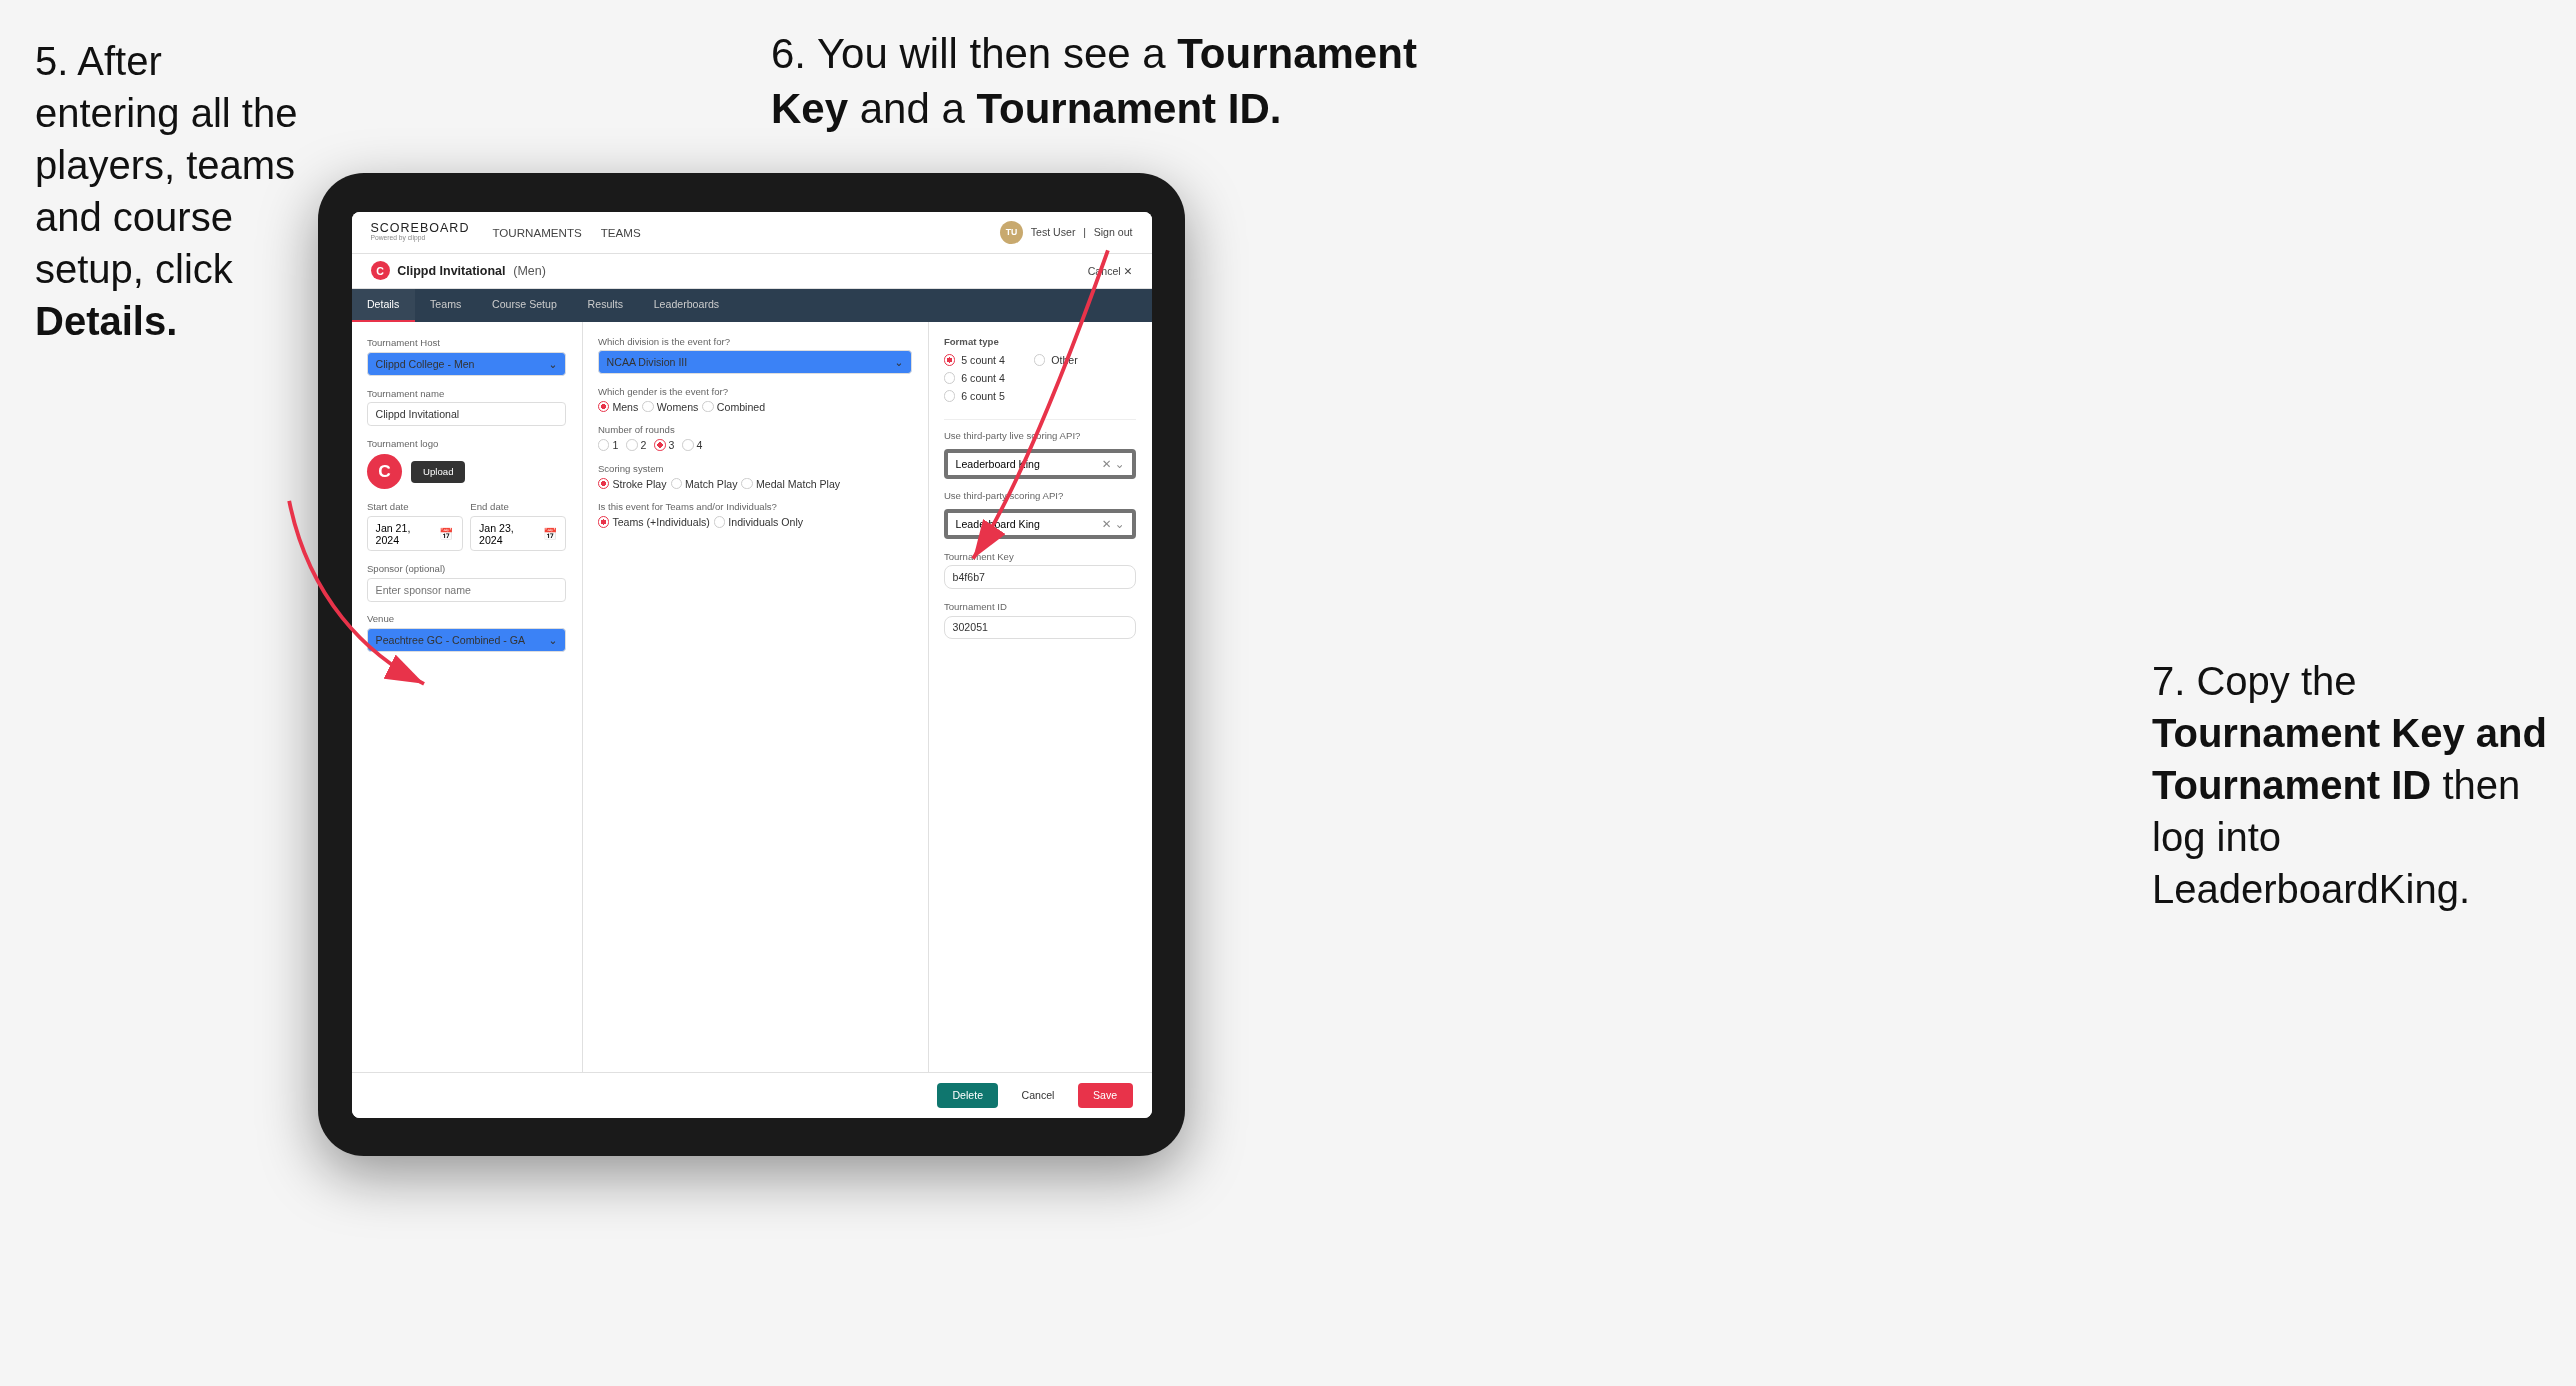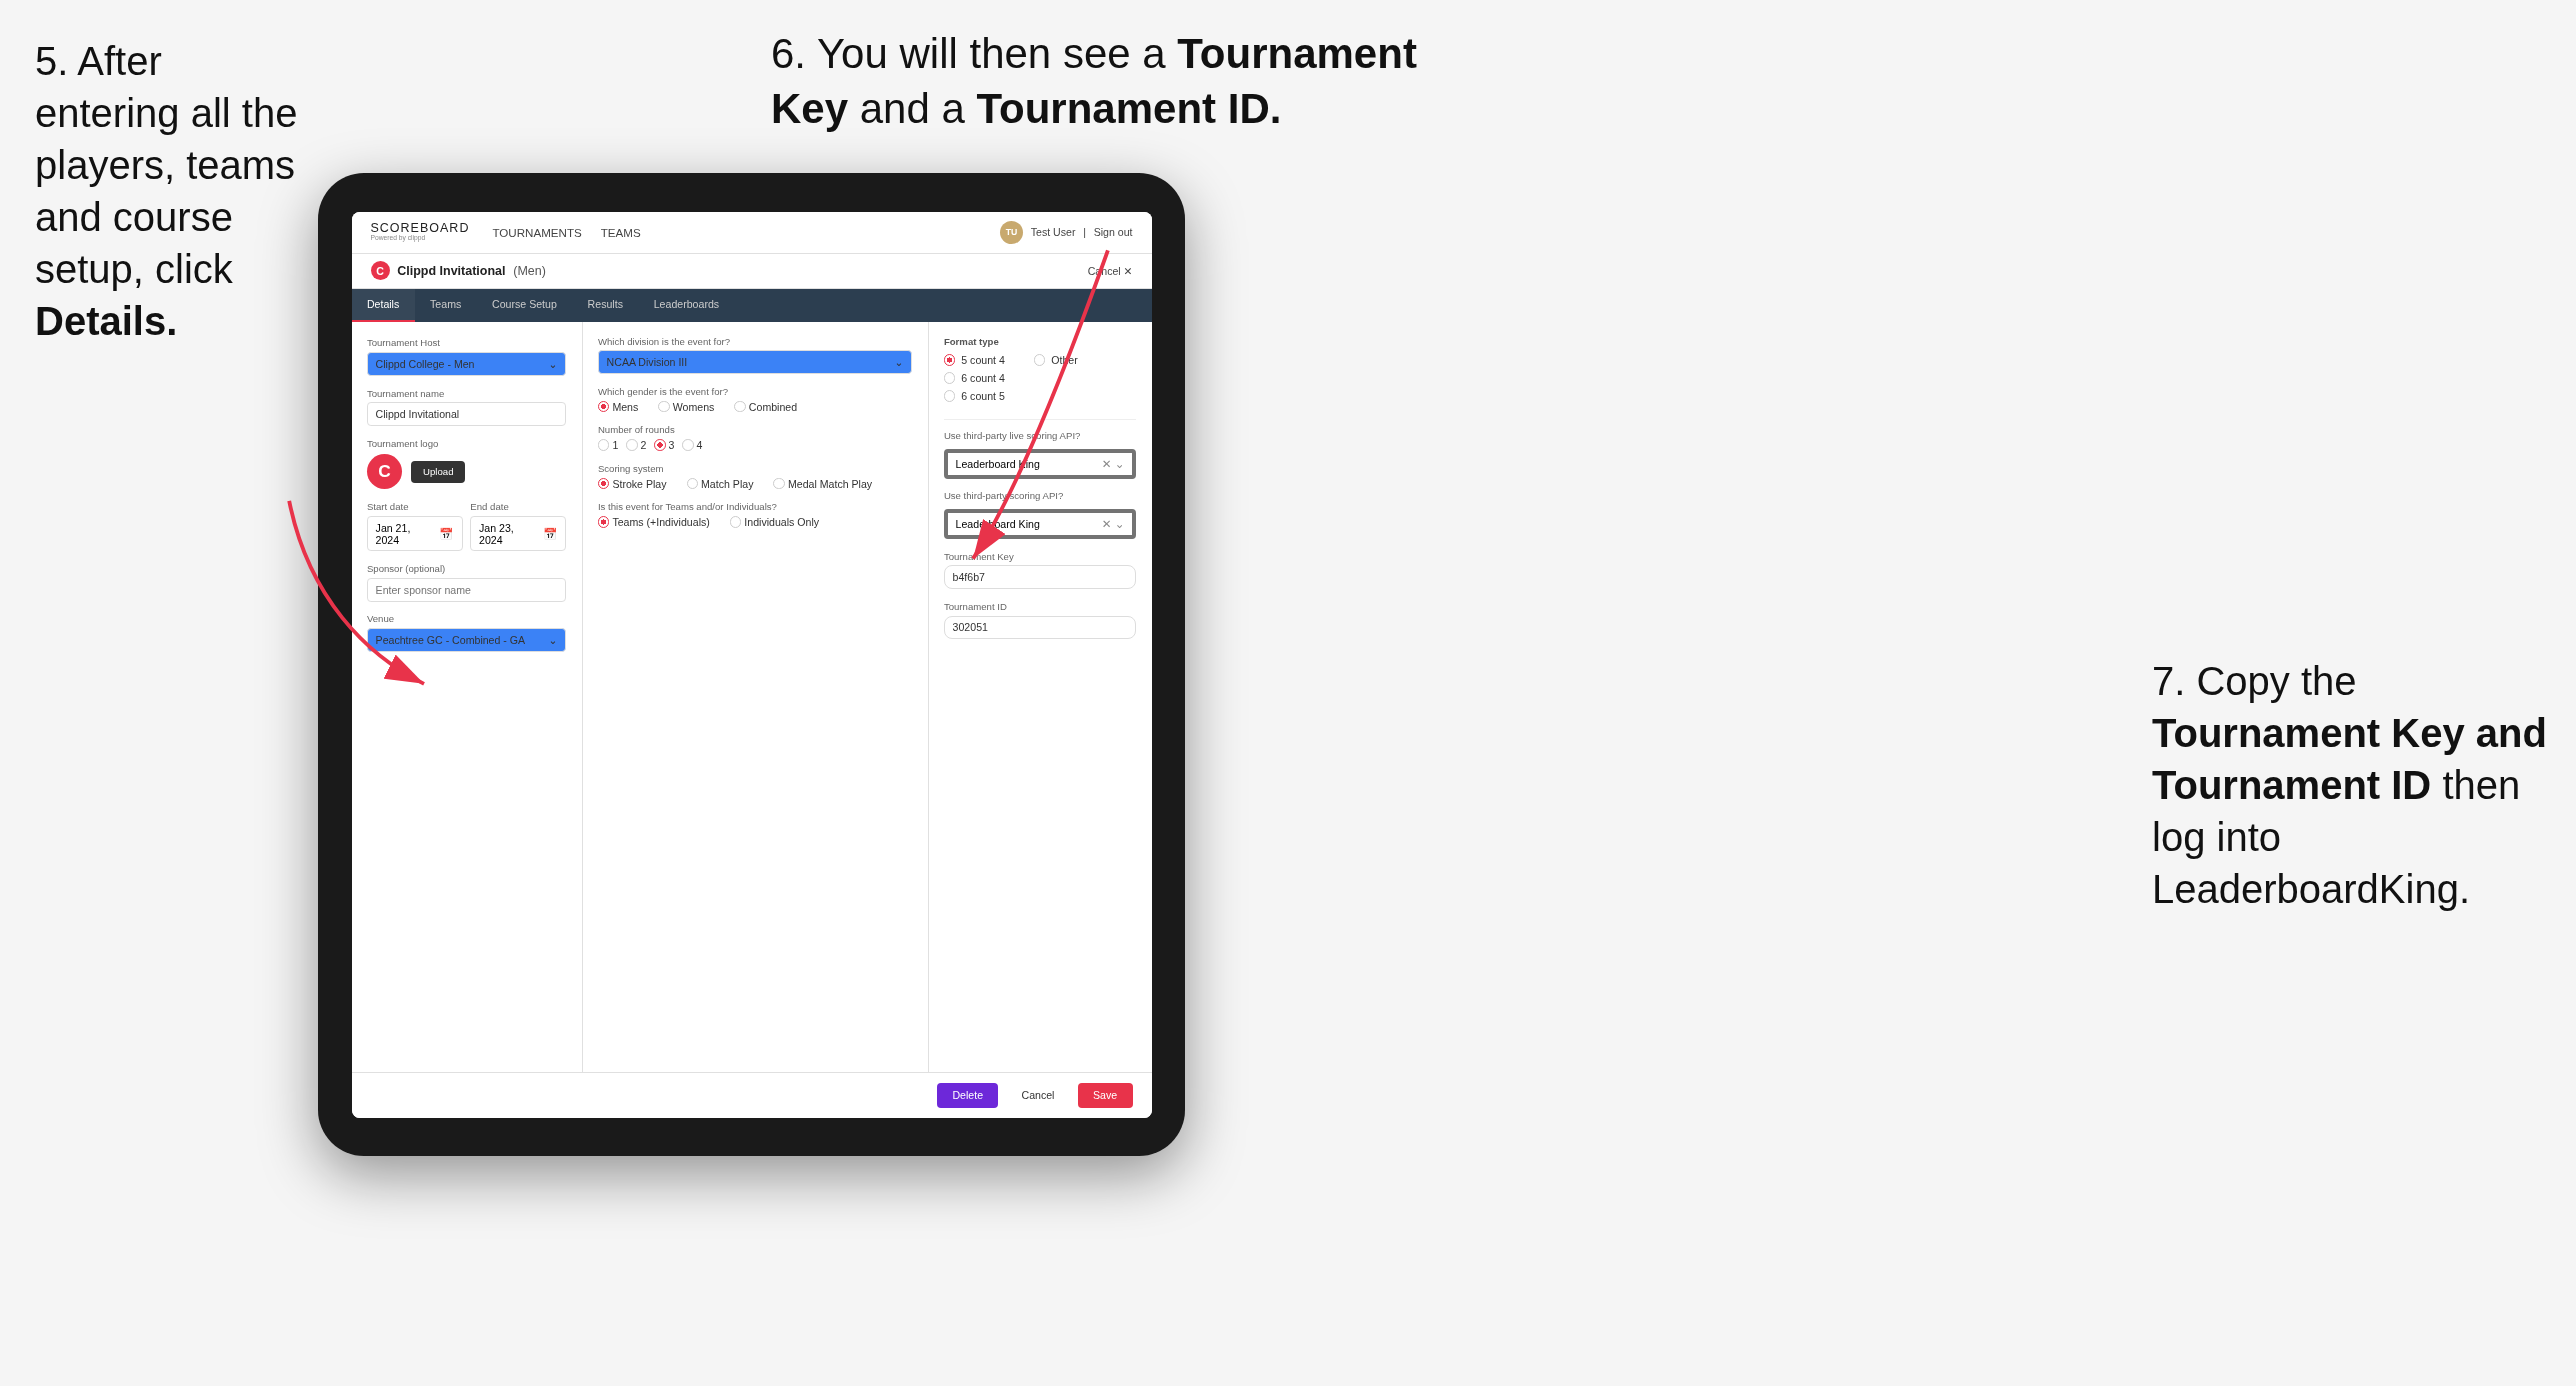--- a/index.html
+++ b/index.html
@@ -316,21 +316,21 @@
     }
 
     .cal-icon {
       color: #888;
       font-size: 11.6px;
     }
 
     
     .radio-group {
       display: flex;
-      gap: 20px;
+      gap: 4px;
       align-items: center;
       flex-wrap: wrap;
     }
 
     .radio-item {
       display: flex;
       align-items: center;
       gap: 2.9px;
       font-size: 10.6px;
       color: #333;
@@ -401,21 +401,21 @@
       background: #fff;
       border-top: 1px solid #e0e0e0;
       padding: 9.6px 19px;
       display: flex;
       justify-content: flex-end;
       gap: 7.7px;
       flex-shrink: 0;
     }
 
     .btn-delete {
-      background: #6d28d9;
+      background: #0f766e;
       color: #fff;
       border: none;
       padding: 6.7px 15.4px;
       border-radius: 3.9px;
       font-size: 10.6px;
       cursor: pointer;
     }
 
     .btn-cancel {
       background: transparent;

